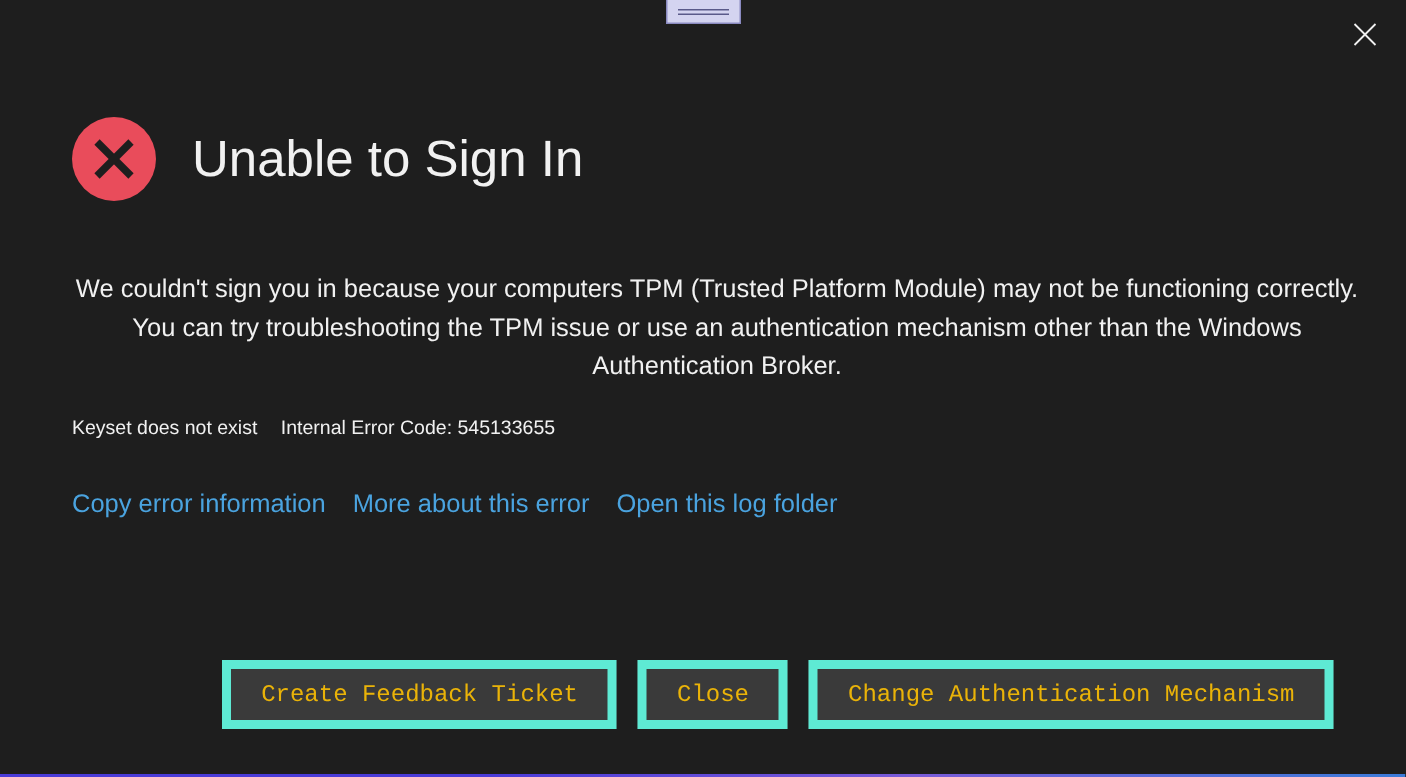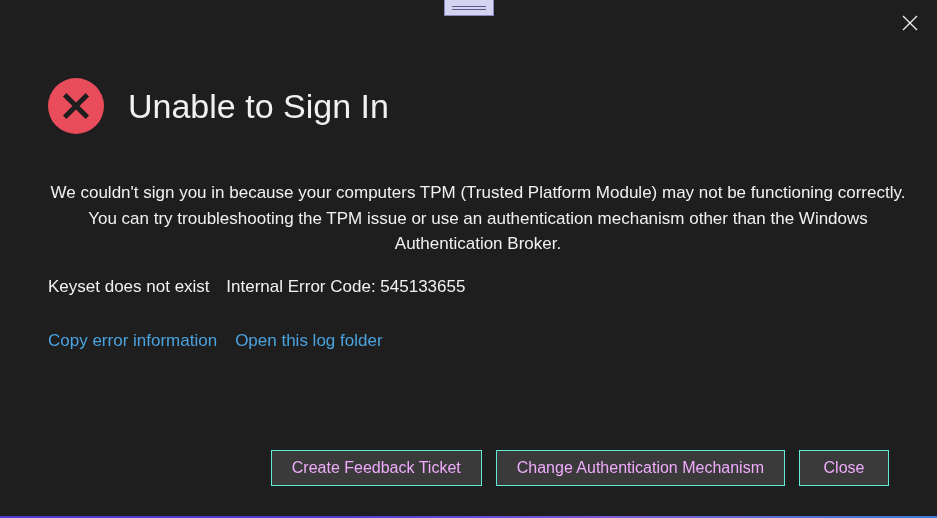--- a/index.html
+++ b/index.html
@@ -80,21 +80,21 @@
       color: #f1f1f1;
     }
     .body-text {
       font-size: 17px;
       line-height: 1.5;
       color: #f1f1f1;
       margin-bottom: 20px;
       text-align: center;
     }
     .error-code-line {
-      font-size: 17px;
+      font-size: 13px;
       color: #f1f1f1;
       margin-bottom: 34px;
     }
     .error-code-line span {
       display: inline-block;
       margin-right: 12px;
     }
     .links-row {
       display: flex;
       gap: 18px;
@@ -108,24 +108,24 @@
     }
     .button-row {
       position: absolute;
       bottom: 32px;
       right: 48px;
       display: flex;
       gap: 14px;
     }
     .btn {
       background: #3a3a3a;
-      border: 1px solid #5eead4;
-      color: #f0abfc;
+      border: 6px solid #5eead4;
+      color: #eab308;
       font-size: 16px;
-      font-family: Liberation Sans, sans-serif;
+      font-family: Liberation Mono, monospace;
       padding: 8px 20px;
       cursor: pointer;
       min-width: 90px;
     }
     .bottom-bar {
       position: absolute;
       left: 0;
       right: 0;
       bottom: 0;
       height: 2px;
@@ -159,23 +159,24 @@
 
   <p class="body-text">We couldn't sign you in because your computers TPM (Trusted Platform Module) may not be functioning correctly. You can try troubleshooting the TPM issue or use an authentication mechanism other than the Windows Authentication Broker.</p>
 
   <div class="error-code-line">
     <span>Keyset does not exist</span>
     <span>Internal Error Code: 545133655</span>
   </div>
 
   <div class="links-row">
     <a class="link">Copy error information</a>
+    <a class="link">More about this error</a>
     <a class="link">Open this log folder</a>
   </div>
 </div>
 
 <div class="button-row">
   <button class="btn">Create Feedback Ticket</button>
+  <button class="btn">Close</button>
   <button class="btn">Change Authentication Mechanism</button>
-  <button class="btn">Close</button>
 </div>
 
 <div class="bottom-bar"></div>
 
 </body></html>

